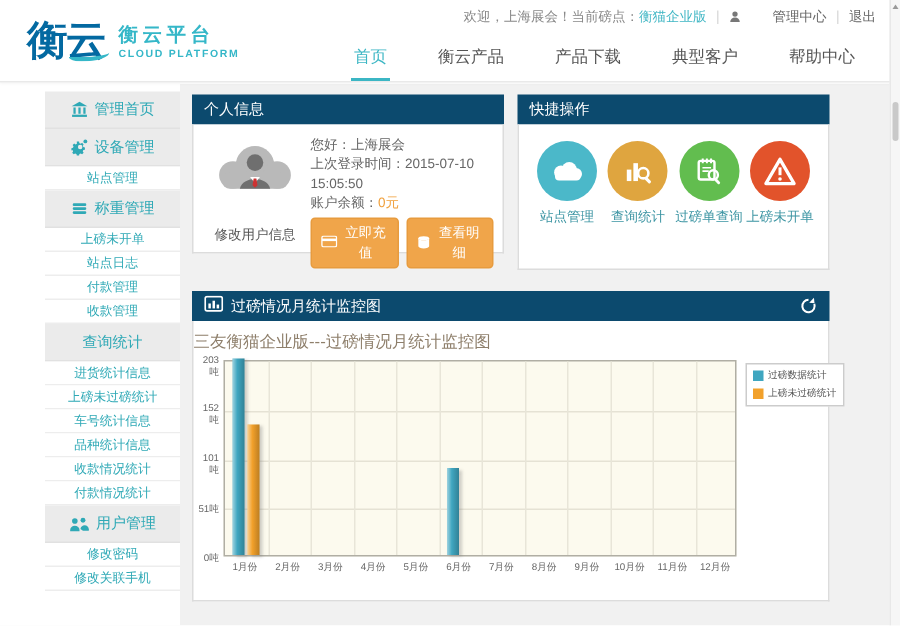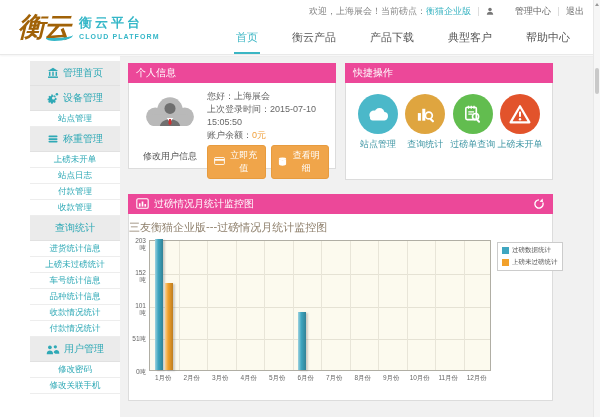--- a/index.html
+++ b/index.html
@@ -4,21 +4,21 @@
 <style>
   * { margin:0; padding:0; box-sizing:border-box; }
   body { background:#fff; }
   .page { position:relative; width:600px; height:417px; background:#fff; overflow:hidden;
           font-family:"Liberation Sans","DejaVu Sans",sans-serif; }
 
   
   .header { position:absolute; top:0; left:0; right:0; height:55px; background:#fff;
             border-bottom:1px solid #e9e9e9; box-shadow:0 1px 2px rgba(0,0,0,.05); z-index:2; }
   .logo { position:absolute; left:18px; top:8px; display:flex; align-items:center; }
-  .logo-mark { font-size:27px; color:#a16207; font-weight:bold; font-style:italic;
+  .logo-mark { font-size:27px; color:#0369a1; font-weight:bold; 
                letter-spacing:-1px; position:relative; line-height:38px; }
   .swoosh { position:absolute; right:-3px; bottom:5px; width:27px; height:9px;
             border-bottom:3px solid #35b7c8; border-radius:0 0 100% 45%; }
   .logo-text { margin-left:9px; color:#35b7c8; }
   .logo-title { font-size:13px; font-weight:bold; letter-spacing:3px; }
   .logo-sub { font-size:7px; letter-spacing:1.1px; font-weight:bold; margin-top:1px; }
   .topbar { position:absolute; top:5px; right:16px; display:flex; align-items:center;
             font-size:9px; color:#888; }
   .topbar a { text-decoration:none; cursor:pointer; }
   .site-link { color:#3fb6c4; }
@@ -37,21 +37,21 @@
   
   .sidebar { position:absolute; left:30px; top:5px; width:90px; z-index:1; }
   .sb-header { height:25px; display:flex; align-items:center; justify-content:center; gap:4px;
                background:#ebebeb; color:#2fa9b6; font-size:10px; border-bottom:1px solid #e1e1e1; cursor:pointer; }
   .sb-sub { height:16px; display:flex; align-items:center; justify-content:center;
             background:#fff; color:#2fa9b6; font-size:8.5px; border-bottom:1px solid #ededed; cursor:pointer; }
   .sb-icon svg { display:block; fill:#2fa9b6; }
 
   
   .panel { position:absolute; z-index:1; }
-  .panel-h { height:20px; background:#ec4899; color:#fff; font-size:10px;
+  .panel-h { height:20px; background:#0c4a6e; color:#fff; font-size:10px;
              display:flex; align-items:center; padding:0 8px; gap:5px; }
   .panel-b { background:#fff; border:1px solid #dcdcdc; border-top:none; }
 
   .profile { left:128px; top:7px; width:208px; }
   .profile-b { height:86px; display:flex; padding:7px 6px 5px 8px; }
   .avatar-col { width:66px; display:flex; flex-direction:column; align-items:center; justify-content:space-between; }
   .edit-link { font-size:9px; color:#555; text-decoration:none; cursor:pointer; }
   .info-col { flex:1; padding-left:4px; font-size:9px; color:#666; line-height:13px; }
   .balance-val { color:#f0a03c; }
   .btn-row { display:flex; gap:5px; margin-top:3px;align-items:center; }

